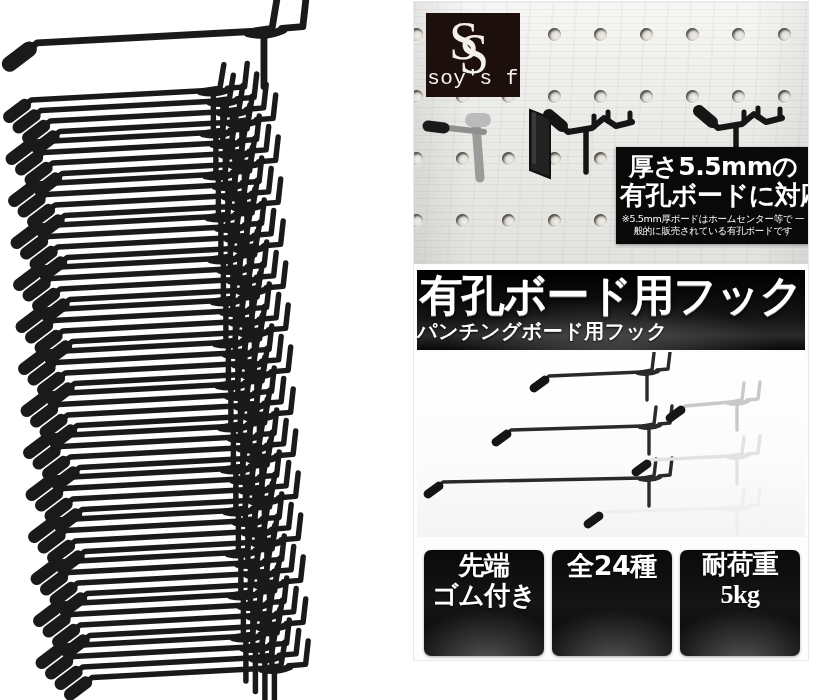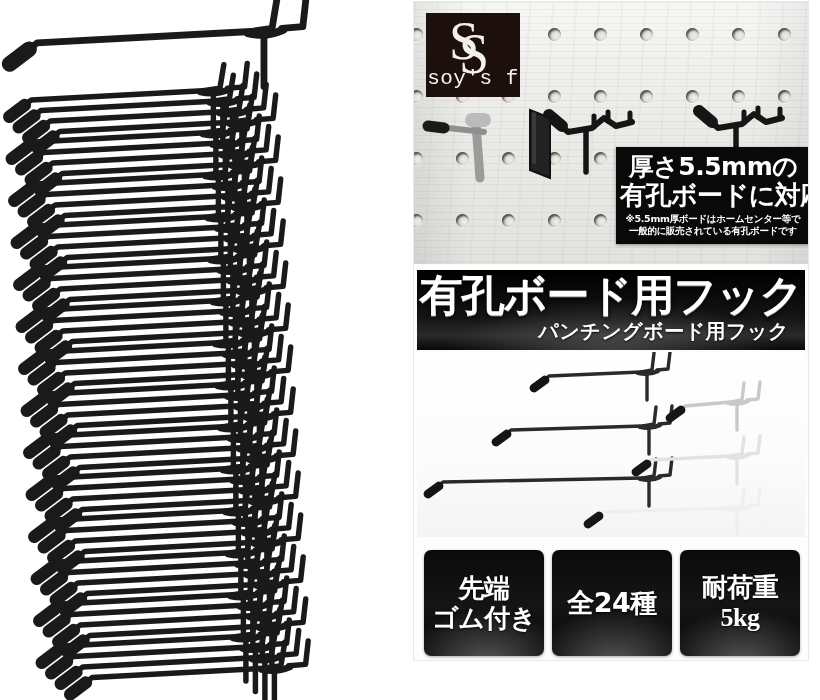--- a/index.html
+++ b/index.html
@@ -112,21 +112,21 @@
     white-space: nowrap;
   }
   .callout .l1 { font-size: 25px; }
   .callout .l2 { font-size: 26px; margin-top: 2px; }
   .callout .note {
     color: #ffffff;
     font-size: 9.5px;
     line-height: 1.25;
     margin-top: 5px;
     font-family: "DejaVu Sans", "Liberation Sans", sans-serif;
-    font-weight: bold;
+    font-weight: normal;
     letter-spacing: -0.3px;
   }
 
   
   .logo-box {
     position: absolute;
     left: 12px; top: 11px;
     width: 94px; height: 84px;
     background: #1c0f0c;
     z-index: 25;
@@ -181,23 +181,23 @@
     font-weight: bold;
     font-size: 43px;
     line-height: 1.05;
     color: #ffffff;
     letter-spacing: -1px;
     text-shadow: 0 1px 0 #6d6d6d, 0 2px 4px rgba(0,0,0,.9);
     white-space: nowrap;
   }
   .title-sub {
     position: absolute;
-    left: 0; right: 16px;
+    left: 0; right: 0;
     bottom: 5px;
-    text-align: right;
+    text-align: left;
     font-family: "DejaVu Sans", "Liberation Sans", sans-serif;
     font-weight: bold;
     font-size: 20px;
     color: #ffffff;
     letter-spacing: 0.5px;
     text-shadow: 0 1px 2px rgba(0,0,0,.8);
     white-space: nowrap;
   }
 
   
@@ -224,21 +224,20 @@
     z-index: 22;
   }
   .badge {
     flex: 1 1 0;
     margin: 0 4px;
     border-radius: 7px;
     background:
       radial-gradient(ellipse 120% 90% at 52% 108%, rgba(115,115,115,.75) 0%, rgba(30,30,30,0) 58%),
       linear-gradient(180deg, #0a0a0a 0%, #151515 50%, #070707 100%);
     display: flex;
-    align-items: center;
     justify-content: center;
     box-shadow: 0 1px 3px rgba(0,0,0,.35);
   }
   .badge-text {
     color: #ffffff;
     font-family: "DejaVu Sans", "Liberation Sans", sans-serif;
     font-weight: bold;
     text-align: center;
     line-height: 1.16;
     letter-spacing: -0.5px;

